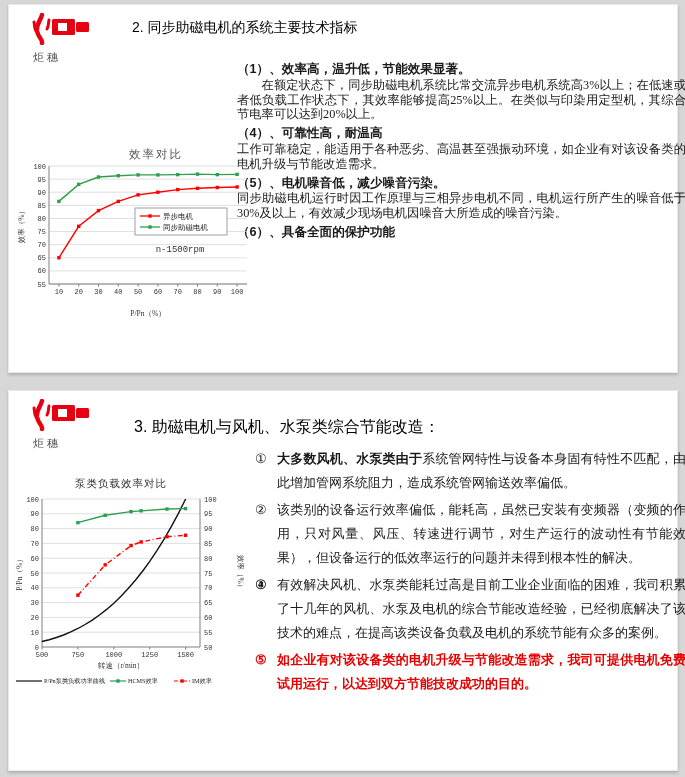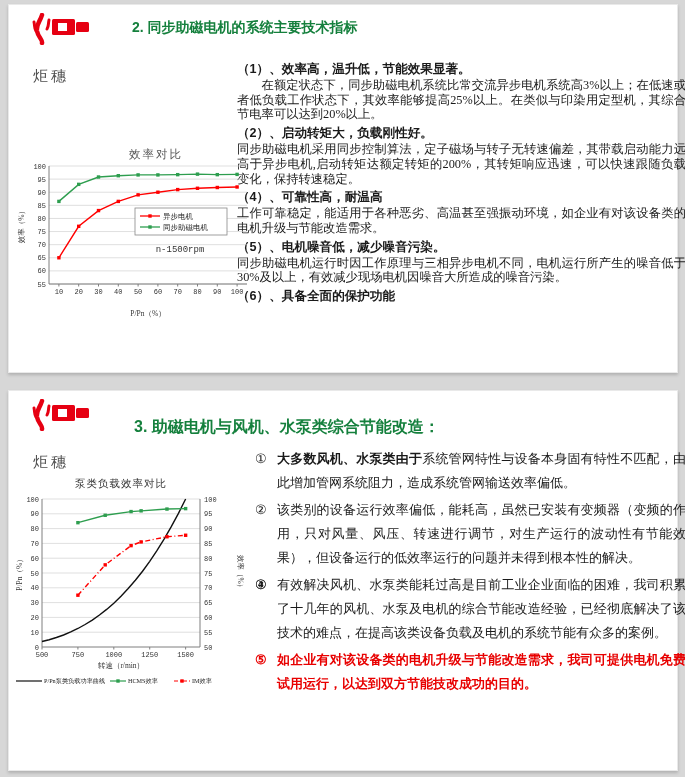--- a/index.html
+++ b/index.html
@@ -3,23 +3,23 @@
 <meta charset="utf-8">
 <style>
   html,body{margin:0;padding:0;}
   body{width:685px;height:777px;background:#d7d7d7;position:relative;overflow:hidden;
        font-family:"Liberation Serif",serif;color:#1a1a1a;}
   .panel{position:absolute;left:8px;width:670px;background:#fff;border:1px solid #e9e9e9;
          box-shadow:0 2px 3px rgba(0,0,0,0.18);box-sizing:border-box;}
   #panel1{top:4px;height:369px;}
   #panel2{top:390px;height:381px;}
   .logo{position:absolute;left:20px;top:8px;width:70px;text-align:left;}
-  .logo-text{font-size:15px;color:#4d4d4d;letter-spacing:3px;margin-top:18px;padding-left:4px;
+  .logo-text{font-size:11px;color:#4d4d4d;letter-spacing:3px;margin-top:1px;padding-left:4px;
              font-family:"Liberation Sans",sans-serif;}
-  .sec-title{position:absolute;font-weight:bold;color:#15803d;font-family:"Liberation Sans",sans-serif;}
+  .sec-title{position:absolute;font-weight:normal;color:#000000;font-family:"Liberation Sans",sans-serif;}
   #p1-title{left:123px;top:14px;font-size:14px;}
   #p2-title{left:125px;top:26px;font-size:16px;}
   #p1-col{position:absolute;left:228px;top:53px;width:449px;font-size:12.3px;line-height:14.8px;
           text-align:justify;}
   .p1-heading{font-weight:bold;margin:4px 0 1px;font-size:12.6px;font-family:"Liberation Sans",sans-serif;}
   .p1-item:first-child .p1-body{text-indent:2em;}
   #chart1{position:absolute;left:6px;top:141px;}
   #chart2{position:absolute;left:5px;top:74px;}
   #p2-col{position:absolute;left:246px;top:56px;width:431px;font-size:13px;line-height:24px;
           text-align:justify;}
@@ -51,24 +51,20 @@
       <rect x="29" y="10" width="9" height="8" fill="#ffffff"></rect>
       <rect x="47" y="9" width="13" height="10" fill="#e60012" rx="1.5"></rect>
     </svg>
     <div class="logo-text">炬穗</div>
   </div>
   <div class="sec-title" id="p1-title">2. 同步助磁电机的系统主要技术指标</div>
   <div id="p1-col">
       <div class="p1-item">
         <div class="p1-heading">（1）、效率高，温升低，节能效果显著。</div>
         <div class="p1-body">在额定状态下，同步助磁电机系统比常交流异步电机系统高3%以上；在低速或者低负载工作状态下，其效率能够提高25%以上。在类似与印染用定型机，其综合节电率可以达到20%以上。</div>
-      </div>
-      <div class="p1-item">
-        <div class="p1-heading">（2）、启动转矩大，负载刚性好。</div>
-        <div class="p1-body">同步助磁电机采用同步控制算法，定子磁场与转子无转速偏差，其带载启动能力远高于异步电机,启动转矩达额定转矩的200%，其转矩响应迅速，可以快速跟随负载变化，保持转速稳定。</div>
       </div>
       <div class="p1-item">
         <div class="p1-heading">（4）、可靠性高，耐温高</div>
         <div class="p1-body">工作可靠稳定，能适用于各种恶劣、高温甚至强振动环境，如企业有对该设备类的电机升级与节能改造需求。</div>
       </div>
       <div class="p1-item">
         <div class="p1-heading">（5）、电机噪音低，减少噪音污染。</div>
         <div class="p1-body">同步助磁电机运行时因工作原理与三相异步电机不同，电机运行所产生的噪音低于30%及以上，有效减少现场电机因噪音大所造成的噪音污染。</div>
       </div>
       <div class="p1-item">

